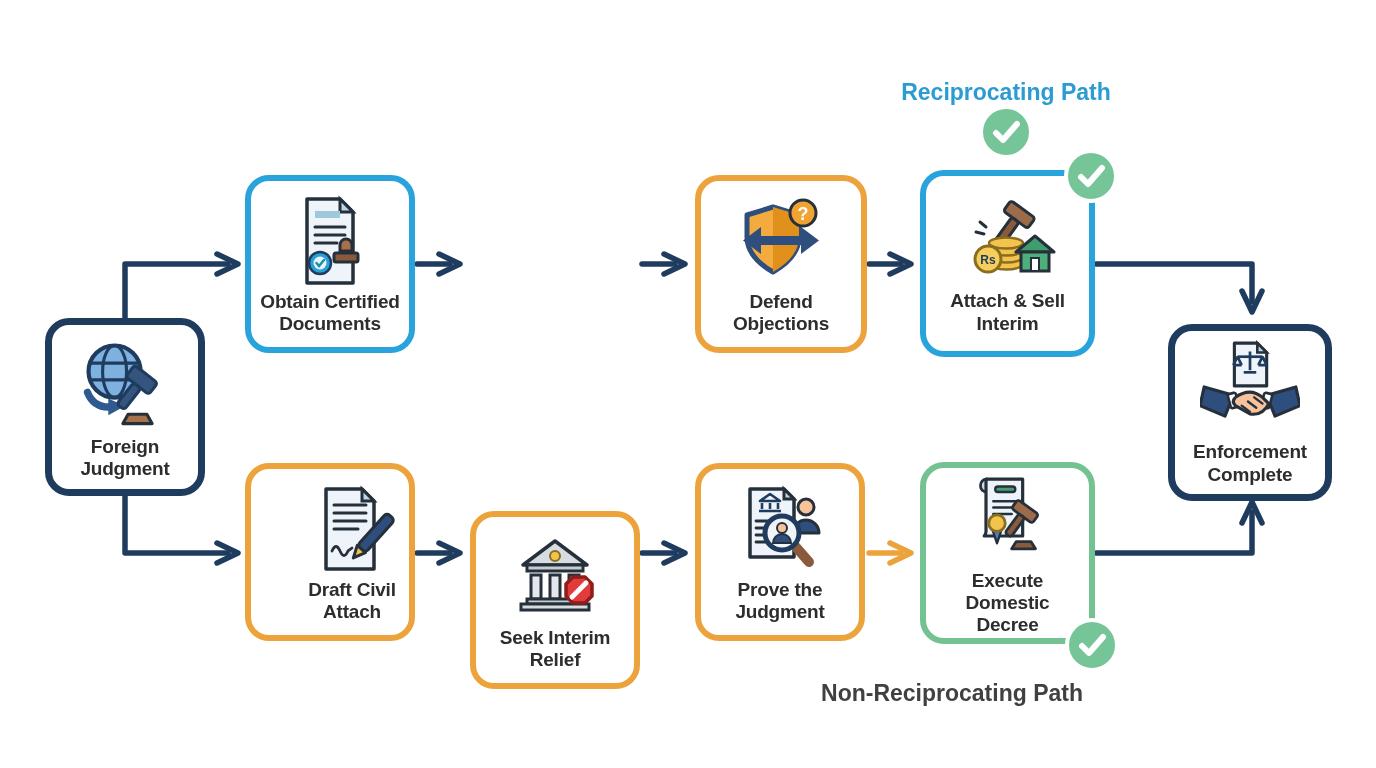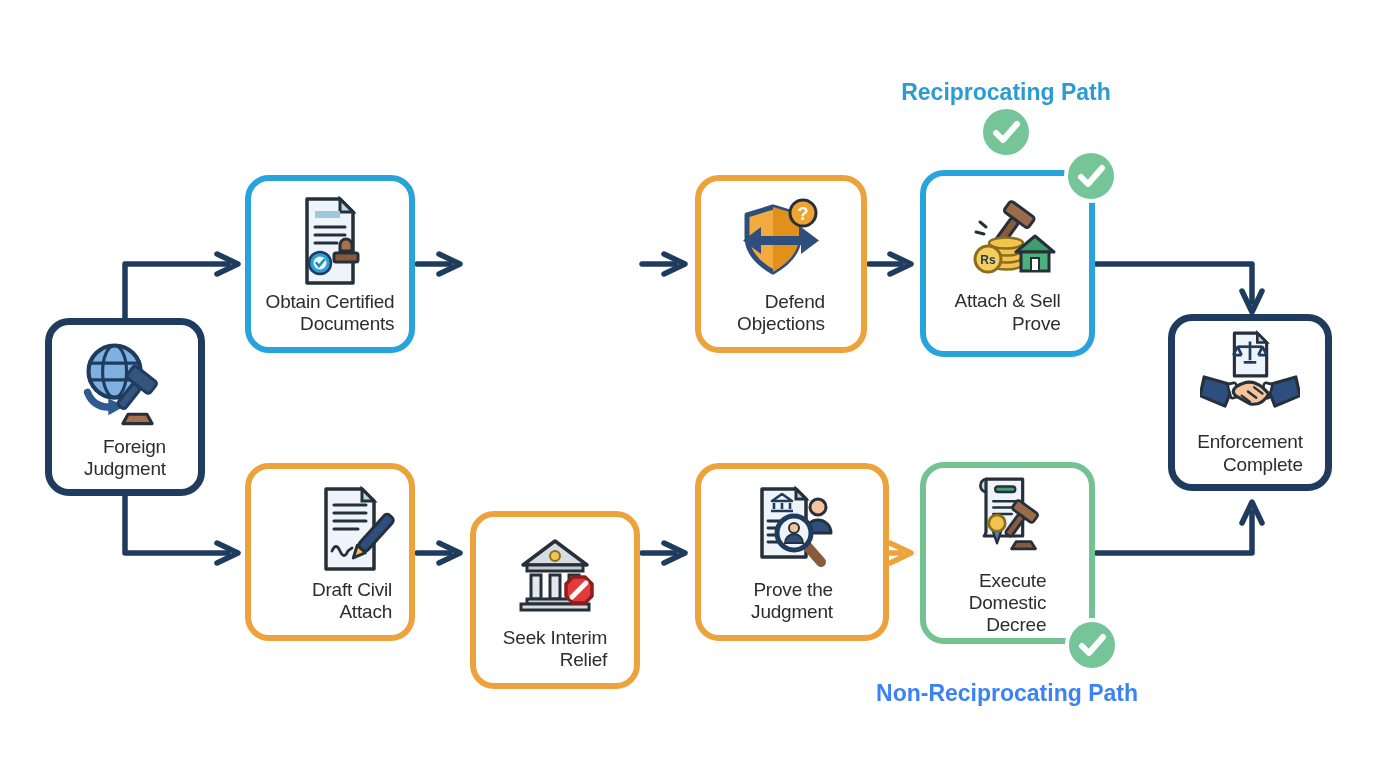--- a/index.html
+++ b/index.html
@@ -3,21 +3,21 @@
 <meta charset="utf-8">
 <style>
   html,body{margin:0;padding:0;background:#fff;}
   #canvas{position:relative;width:1376px;height:768px;background:#fff;overflow:hidden;
           font-family:"Liberation Sans",sans-serif;border-radius:25px;}
   #connectors{position:absolute;left:0;top:0;pointer-events:none;}
   .node{position:absolute;background:#fff;border:6px solid #888;border-radius:24px;
         box-sizing:border-box;display:flex;flex-direction:column;align-items:center;
         justify-content:center;gap:2px;}
   .node.heavy{border-width:7px;}
-  .node .label{font-weight:400;font-size:19px;line-height:1.16;color:#2d2d2d;text-align:right;letter-spacing:-0.2px;}
+  .node .label{font-weight:700;font-size:19px;line-height:1.16;color:#2d2d2d;text-align:center;letter-spacing:-0.2px;}
   .node .label span{display:block;white-space:nowrap;}
   .icon{display:block;}
   .path-label{position:absolute;font-weight:700;font-size:23px;white-space:nowrap;transform:translateX(-50%);}
   .check-badge{position:absolute;width:54px;height:54px;border-radius:50%;
                background:#76c598;border:4px solid #fff;box-sizing:border-box;
                display:flex;align-items:center;justify-content:center;}
 </style>
 </head>
 <body>
 
@@ -40,21 +40,21 @@
       <path d="M869,264 L901,264" marker-end="url(#chev-navy)"></path>
       <path d="M1096,264 L1252,264 L1252,302" marker-end="url(#chev-navy)"></path>
       <path d="M417,553 L450,553" marker-end="url(#chev-navy)"></path>
       <path d="M642,553 L675,553" marker-end="url(#chev-navy)"></path>
       <path d="M1096,553 L1252,553 L1252,512" marker-end="url(#chev-navy)"></path>
     </g>
     <path d="M869,553 L901,553" fill="none" stroke="#eda33c" stroke-width="5.5" stroke-linecap="round" marker-end="url(#chev-orange)"></path>
   </svg>
 
   <div class="path-label" style="left: 1006px; top: 79px; color: rgb(43, 156, 211);">Reciprocating Path</div>
-  <div class="path-label" style="left: 1007px; top: 680px; color: #3b82f6;">Non-Reciprocating Path</div>
+  <div class="path-label" style="left: 952px; top: 680px; color: #404040;">Non-Reciprocating Path</div>
 
   <div class="node heavy" style="left: 45px; top: 318px; width: 160px; height: 178px; border-color: rgb(31, 60, 94);">
     <svg class="icon" viewBox="0 0 96 96" width="100" height="100">
       <circle cx="38" cy="36" r="25" fill="#7fb1e0" stroke="#1f3c5e" stroke-width="4"></circle>
       <ellipse cx="38" cy="36" rx="11.5" ry="25" fill="none" stroke="#1f3c5e" stroke-width="3"></ellipse>
       <path d="M14,28 H62 M14,44 H62" stroke="#1f3c5e" stroke-width="3" fill="none"></path>
       <path d="M12,56 Q18,71 34,70" fill="none" stroke="#2e5a8f" stroke-width="7" stroke-linecap="round"></path>
       <polygon points="32,62 48,69 32,78" fill="#2e5a8f"></polygon>
       <g transform="rotate(38 64 44)">
         <rect x="50" y="37" width="28" height="14" rx="3" fill="#35557f" stroke="#1f3c5e" stroke-width="3"></rect>
@@ -117,21 +117,21 @@
         <ellipse cx="46" cy="51" rx="17" ry="5.5"></ellipse>
       </g>
       <circle cx="28" cy="67" r="13" fill="#f5ce5e" stroke="#8a6d1f" stroke-width="3"></circle>
       <text x="28" y="72" text-anchor="middle" font-size="12" font-weight="bold" fill="#1f3c5e" font-family="Liberation Sans, sans-serif">Rs</text>
       <polygon points="56,60 94,60 75,44" fill="#3f9d6e" stroke="#26303b" stroke-width="3" stroke-linejoin="round"></polygon>
       <rect x="61" y="60" width="28" height="19" fill="#4daf7c" stroke="#26303b" stroke-width="3"></rect>
       <rect x="71" y="66" width="8" height="13" fill="#ffffff" stroke="#26303b" stroke-width="2"></rect>
     </svg>
     <div class="label">
       <span>Attach &amp; Sell</span>
-      <span>Prove</span>
+      <span>Interim</span>
     </div>
   </div>
 
   <div class="node" style="left: 245px; top: 463px; width: 170px; height: 178px; border-color: rgb(237, 163, 60); padding-left: 44px;">
     <svg class="icon" viewBox="0 0 96 96" width="96" height="96">
       <path d="M22,8 h36 l12,12 v68 h-48 z" fill="#eef4f9" stroke="#26303b" stroke-width="3.5" stroke-linejoin="round"></path>
       <path d="M58,8 l12,12 h-12 z" fill="#bcd6e8" stroke="#26303b" stroke-width="3"></path>
       <path d="M30,24 H62 M30,32 H62 M30,40 H62 M30,48 H54" stroke="#26303b" stroke-width="3" fill="none" stroke-linecap="round"></path>
       <path d="M28,70 q4,-9 8,0 t8,0 l4,-3" stroke="#26303b" stroke-width="2.8" fill="none" stroke-linecap="round"></path>
       <g transform="rotate(42 52 74)">
@@ -159,21 +159,21 @@
       <rect x="14" y="75" width="68" height="6" fill="#d7dce1" stroke="#26303b" stroke-width="3"></rect>
       <polygon points="78,48 85,55 85,67 78,74 66,74 59,67 59,55 66,48" fill="#e23b3b" stroke="#8f1d1d" stroke-width="3.5" stroke-linejoin="round"></polygon>
       <path d="M65,68 L79,54" stroke="#ffffff" stroke-width="5" stroke-linecap="round"></path>
     </svg>
     <div class="label">
       <span>Seek Interim</span>
       <span>Relief</span>
     </div>
   </div>
 
-  <div class="node" style="left: 695px; top: 463px; width: 194px; height: 178px; border-color: rgb(237, 163, 60);">
+  <div class="node" style="left: 695px; top: 463px; width: 170px; height: 178px; border-color: rgb(237, 163, 60);">
     <svg class="icon" viewBox="0 0 96 96" width="96" height="96">
       <path d="M18,8 h34 l10,10 v58 h-44 z" fill="#eef4f9" stroke="#26303b" stroke-width="3.5" stroke-linejoin="round"></path>
       <path d="M52,8 l10,10 h-10 z" fill="#bcd6e8" stroke="#26303b" stroke-width="3"></path>
       <g stroke="#1f3c5e" stroke-width="2.6" fill="none">
         <polygon points="28,20 48,20 38,13" stroke-linejoin="round"></polygon>
         <path d="M30,22 V28 M38,22 V28 M46,22 V28 M27,30 H49"></path>
       </g>
       <path d="M24,40 H44 M24,47 H44 M24,54 H40 M24,61 H40" stroke="#26303b" stroke-width="2.8" fill="none" stroke-linecap="round"></path>
       <circle cx="74" cy="26" r="8" fill="#f6c39a" stroke="#26303b" stroke-width="3"></circle>
       <path d="M61,52 a13,13 0 0 1 26,0 z" fill="#2e4e7e" stroke="#26303b" stroke-width="3" stroke-linejoin="round"></path>
@@ -202,21 +202,21 @@
       </g>
       <path d="M52,86 h26 l-5,-8 h-16 z" fill="#8a5a3c" stroke="#26303b" stroke-width="3" stroke-linejoin="round"></path>
     </svg>
     <div class="label">
       <span>Execute</span>
       <span>Domestic</span>
       <span>Decree</span>
     </div>
   </div>
 
-  <div class="node heavy" style="left: 1168px; top: 314px; width: 164px; height: 177px; border-color: rgb(31, 60, 94);">
+  <div class="node heavy" style="left: 1168px; top: 324px; width: 164px; height: 177px; border-color: rgb(31, 60, 94);">
     <svg class="icon" viewBox="0 0 96 96" width="100" height="100">
       <path d="M33,4 h22 l9,9 v32 h-31 z" fill="#eef4f9" stroke="#26303b" stroke-width="3" stroke-linejoin="round"></path>
       <path d="M55,4 l9,9 h-9 z" fill="#bcd6e8" stroke="#26303b" stroke-width="2.5"></path>
       <g stroke="#1f3c5e" stroke-width="2.6" fill="none">
         <path d="M48,12 V30"></path>
         <path d="M36,17 H60"></path>
         <path d="M36,17 l-4,8 M36,17 l4,8 M32,25 h8"></path>
         <path d="M60,17 l-4,8 M60,17 l4,8 M56,25 h8"></path>
         <path d="M42,32 h12"></path>
       </g>

